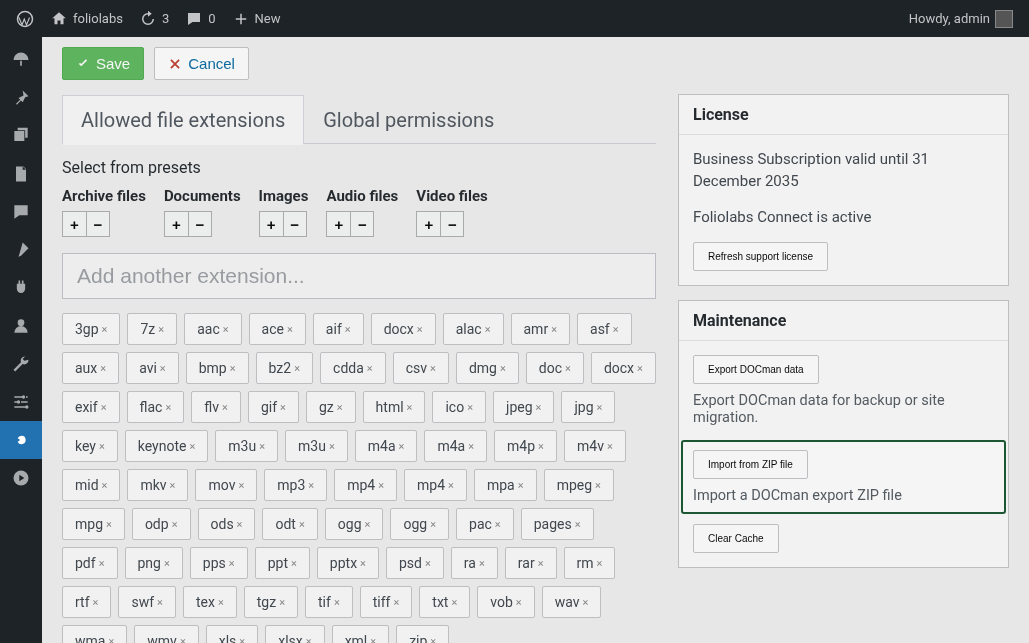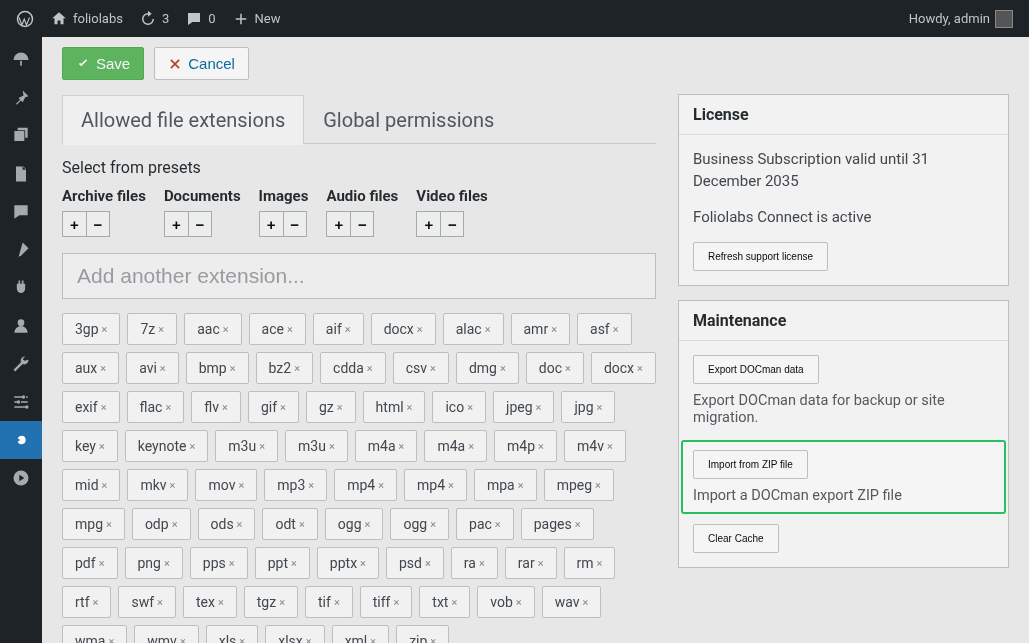--- a/index.html
+++ b/index.html
@@ -41,21 +41,21 @@
   .tags { display: flex; flex-wrap: wrap; gap: 7px; }
   .tag { border: 1px solid #c3c4c7; background: #fbfbfb; padding: 7px 12px; font-size: 14px; color: #3c434a; border-radius: 2px; cursor: default; display:flex; align-items:center; gap:2px; }
   .tag .x { font-size: 11px; color: #888; cursor: pointer; margin-left:1px; }
   .panel { border: 1px solid #c3c4c7; background: #fcfcfc; }
   .panel-hdr { padding: 10px 14px; border-bottom: 1px solid #e2e4e7; font-size: 16px; font-weight: 700; }
   .panel-body { padding: 14px 14px; font-size: 15px; color: #3c434a; }
   .panel-body p { margin-bottom: 14px; line-height: 1.45; }
   .panel-body .sbtn { display:inline-block; border: 1px solid #c3c4c7; background: #fff; padding: 8px 14px; font-size: 10px; cursor: pointer; border-radius: 2px; }
   .panel-body .desc { font-size: 14.5px; color: #50575e; margin: 8px 0 14px 0; }
   .panel-body a { color: #3c434a; text-decoration: underline; }
-  .highlight-box { border: 2px solid #22c55e; padding: 8px 10px 6px 10px; margin: 0 -12px 10px -12px; border-radius: 3px; background: #fff; }
+  .highlight-box { border: 2px solid #14532d; padding: 8px 10px 6px 10px; margin: 0 -12px 10px -12px; border-radius: 3px; background: #fff; }
 </style>
 </head>
 <body>
 
 <div class="topbar">
   <div class="tb-item">
     <svg viewBox="0 0 24 24">
         <circle cx="12" cy="12" r="10" fill="none" stroke="#c3c4c7" stroke-width="2"></circle>
         <path d="M4 10l4 10 3-8 3 8 4-10" fill="none" stroke="#c3c4c7" stroke-width="1.5"></path>
       </svg>

